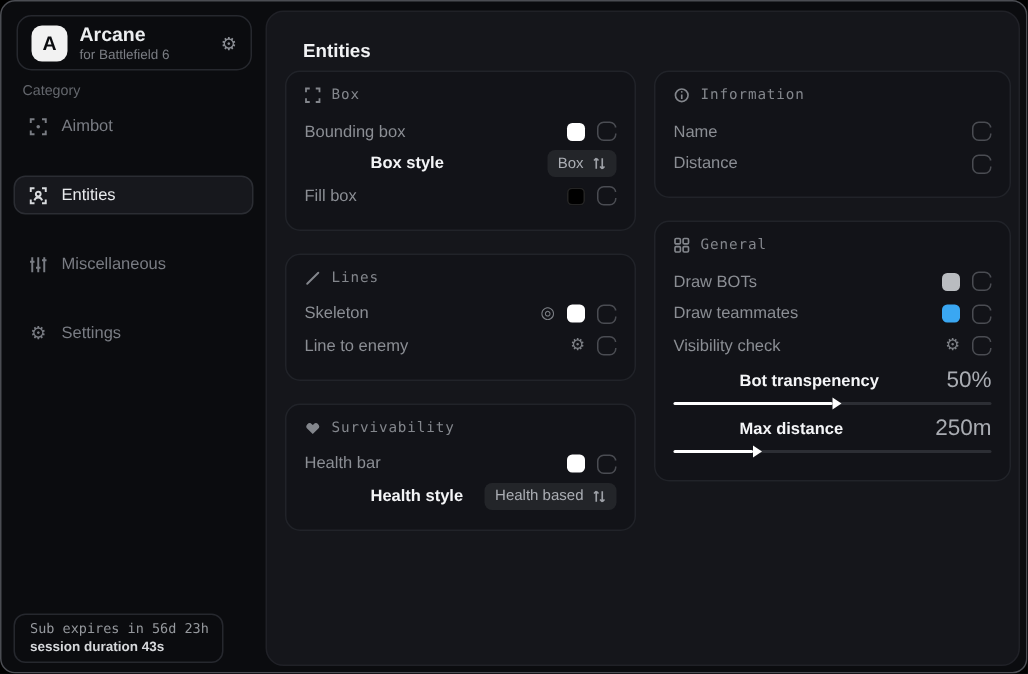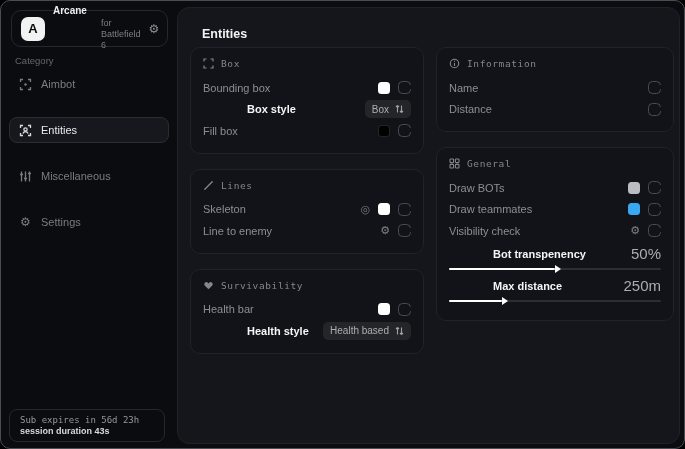--- a/index.html
+++ b/index.html
@@ -11,34 +11,34 @@
 
   
   .sidebar { position:absolute; left:0; top:0; width:176px; height:100%; }
 
   .logo-card { position:absolute; left:10px; top:9px; width:157px; height:37px;
                border:1px solid #26282e; border-radius:10px;
                display:flex; align-items:center; gap:8px; padding:0 9px; }
   .avatar { width:24px; height:24px; background:#f2f2f2; border-radius:7px; color:#0b0c0f;
             font-weight:bold; font-size:13px; display:flex; align-items:center; justify-content:center; flex:0 0 auto; }
   .logo-text { display:flex; flex-direction:column; line-height:1.25; }
-  .logo-title { font-size:10px; font-weight:bold; color:#eceef0; }
-  .logo-sub { font-size:9px; color:#7b7e84;margin-left:48px; }
+  .logo-title { font-size:13px; font-weight:bold; color:#eceef0; }
+  .logo-sub { font-size:9px; color:#7b7e84; }
   .logo-gear { margin-left:auto; color:#8b8e94; font-size:12px; line-height:1; cursor:pointer; }
 
   .category-label { position:absolute; left:14px; top:54px; font-size:9.5px; color:#64676d; }
 
   .nav { position:absolute; left:8px; top:70px; width:160px; display:flex; flex-direction:column; gap:20px; }
   .nav-item { height:26px; display:flex; align-items:center; gap:9px; padding:0 9px;
               border:1px solid transparent; border-radius:8px; color:#797c83; font-size:11px; cursor:pointer; }
   .nav-item .nv-icon { width:13px; height:13px; flex:0 0 auto; display:flex; align-items:center; justify-content:center; }
   .nav-item.active { background:#17181d; border-color:#2b2d33; color:#e9eaed; }
   .nav-item.active .nv-icon svg * { stroke:#d9dbde; }
 
-  .footer-card { position:absolute; left:8px; top:408px; width:156px; height:33px;
+  .footer-card { position:absolute; left:8px; top:408px; width:140px; height:33px;
                  border:1px solid #26282e; border-radius:8px; padding:4px 10px;
                  display:flex; flex-direction:column; justify-content:center; gap:1px; }
   .footer-line1 { font-family:"DejaVu Sans Mono", monospace; font-size:9px; color:#95989d; white-space:nowrap; }
   .footer-line2 { font-size:9px; font-weight:bold; color:#d6d8db; white-space:nowrap; }
 
   
   .main-card { position:absolute; left:176px; top:6px; width:503px; height:437px;
                background:#15161b; border:1px solid #202127; border-radius:12px; }
   .main-title { position:absolute; left:24px; top:19px; font-size:12.5px; font-weight:bold; color:#f2f3f5; }
 

